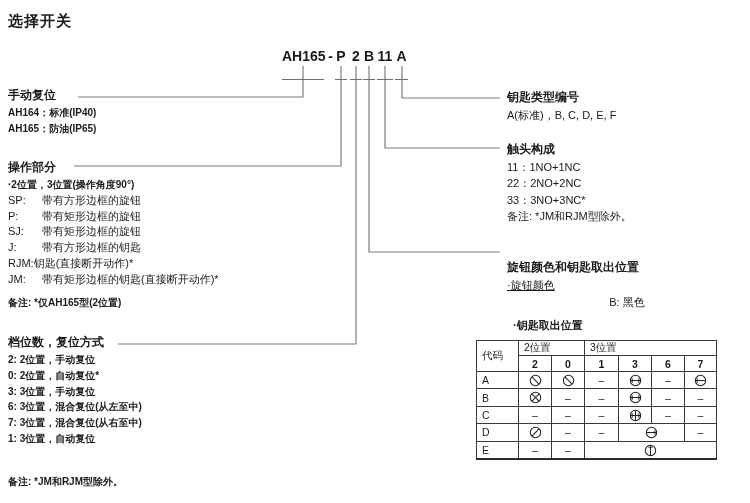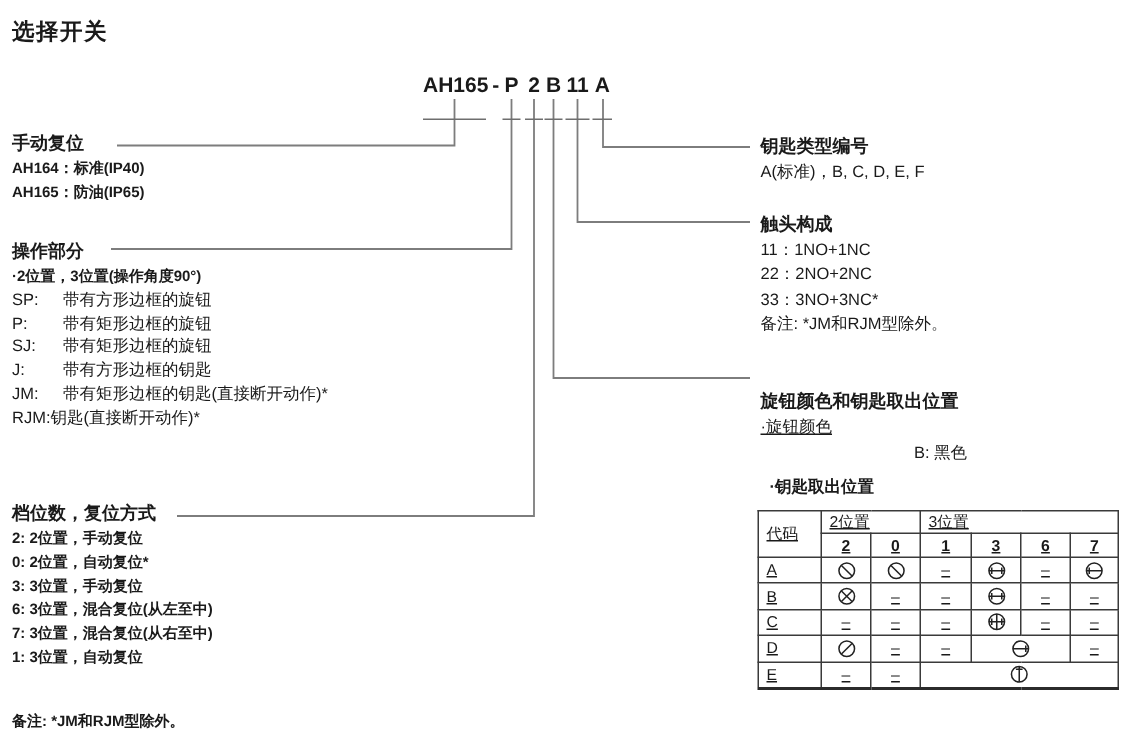--- a/index.html
+++ b/index.html
@@ -131,27 +131,28 @@
       </div>
     <div class="code-row">
         <span class="code">SJ:</span>
         <span>带有矩形边框的旋钮</span>
       </div>
     <div class="code-row">
         <span class="code">J:</span>
         <span>带有方形边框的钥匙</span>
       </div>
     <div class="code-row">
+        <span class="code" style="min-width:0;">RJM:</span>
+        <span>钥匙(直接断开动作)*</span>
+      </div>
+    <div class="code-row">
         <span class="code">JM:</span>
         <span>带有矩形边框的钥匙(直接断开动作)*</span>
       </div>
-    <div class="code-row">
-        <span class="code" style="min-width:0;">RJM:</span>
-        <span>钥匙(直接断开动作)*</span>
-      </div>
+    <div class="body-line note">备注: *仅AH165型(2位置)</div>
   </div>
 
   <div class="abs" style="left:8px;top:336px;width:340px;">
     <div class="sec-heading">档位数，复位方式</div>
     <div class="body-line">2: 2位置，手动复位</div>
     <div class="body-line">0: 2位置，自动复位*</div>
     <div class="body-line">3: 3位置，手动复位</div>
     <div class="body-line">6: 3位置，混合复位(从左至中)</div>
     <div class="body-line">7: 3位置，混合复位(从右至中)</div>
     <div class="body-line">1: 3位置，自动复位</div>
@@ -173,21 +174,21 @@
   </div>
 
   <div class="abs" style="left:507px;top:261px;width:240px;">
     <div class="sec-heading">旋钮颜色和钥匙取出位置</div>
     <div class="body-line-r" style="line-height:17px;text-decoration:underline;">·旋钮颜色</div>
     <div class="body-line-r" style="line-height:17px;text-align:center;">B: 黑色</div>
   </div>
 
   <div class="abs body-line-r" style="left:513px;top:317px;font-weight:bold;font-size:11px;">·钥匙取出位置</div>
 
-  <table class="keytab abs" style="left:505px;top:340px;width:240px;text-decoration:underline;">
+  <table class="keytab abs" style="left:476px;top:340px;width:240px;">
     <colgroup>
       <col style="width:42px;">
         <col style="width:33px;">
         <col style="width:33px;">
       <col style="width:34px;">
         <col style="width:33px;">
         <col style="width:33px;">
         <col style="width:32px;">
     </colgroup>
     <tbody>

